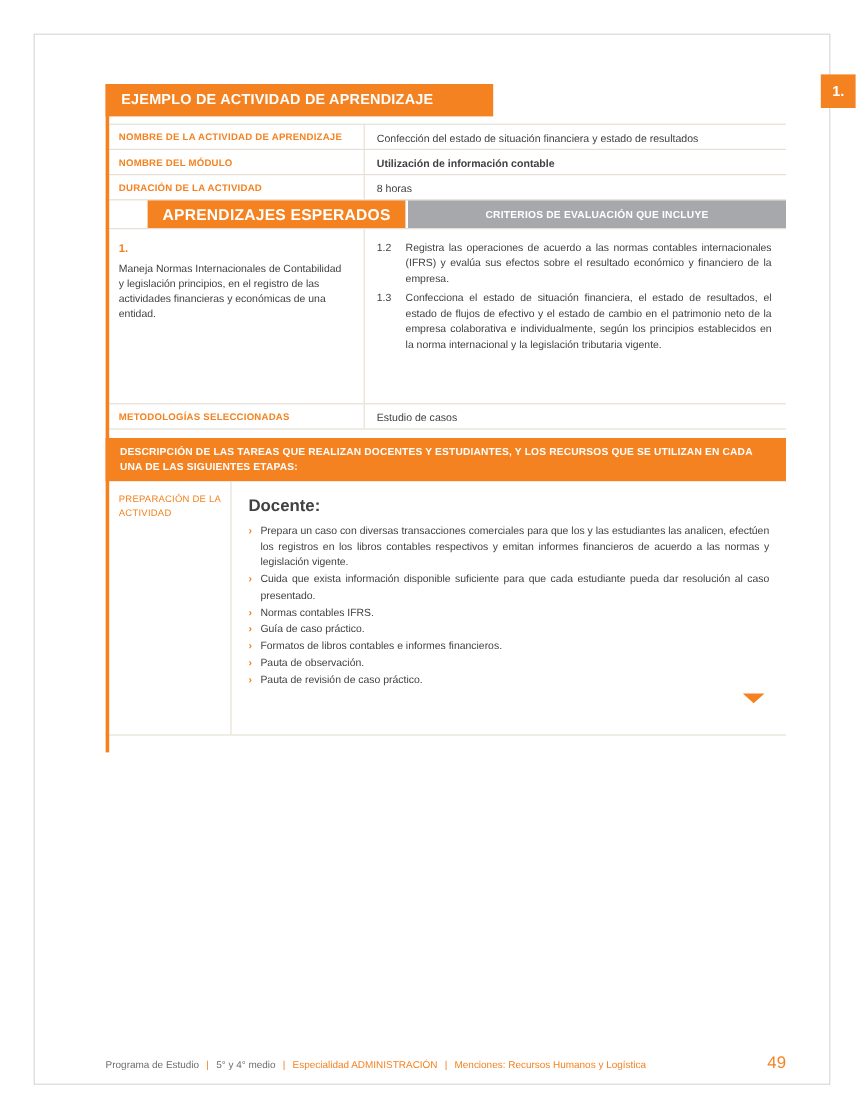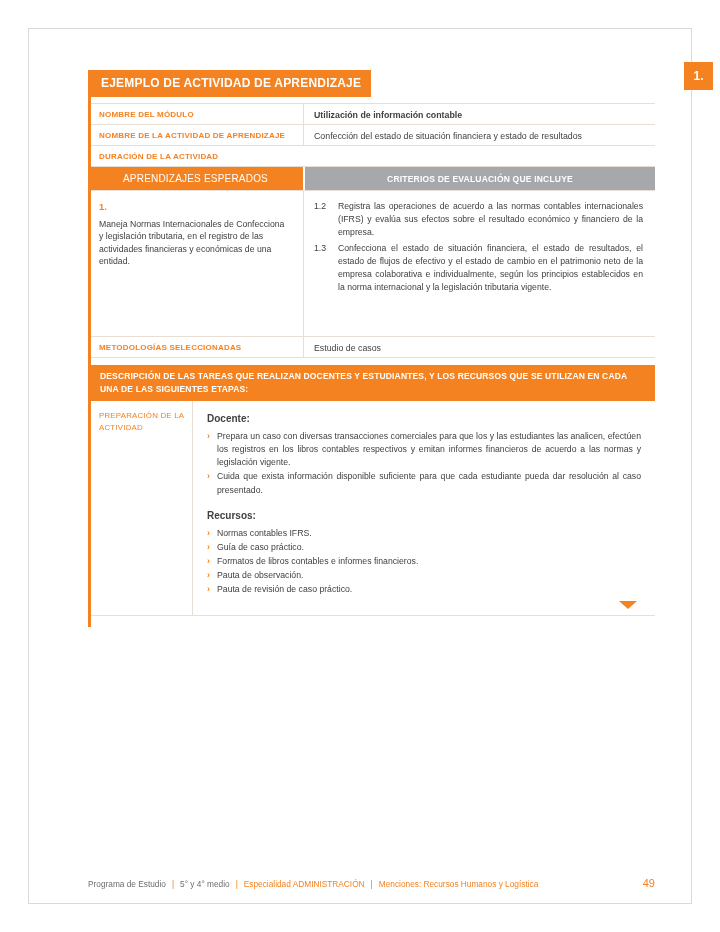--- a/index.html
+++ b/index.html
@@ -8,103 +8,104 @@
     --ink:#414042;
     --line:#E7DFD6;
     --frame:#D8D9DA;
   }
   *{margin:0;padding:0;box-sizing:border-box;}
   body{background:#ffffff;font-family:"Liberation Sans","DejaVu Sans",sans-serif;}
   .page{position:relative;width:720px;height:932px;background:#fff;overflow:hidden;color:var(--ink);}
   .frame{position:absolute;inset:28px;border:1px solid var(--frame);}
   .chapter-tab{position:absolute;left:684px;top:62px;width:29px;height:28px;background:var(--orange);
     color:#fff;font-weight:bold;font-size:12px;display:flex;align-items:center;justify-content:center;}
-  .title-bar{position:absolute;left:88px;top:70px;width:283px;height:27px;background:var(--orange);
+  .title-bar{position:absolute;left:88px;top:70px;width:323px;height:27px;background:var(--orange);
     color:#fff;font-weight:bold;font-size:12px;line-height:27px;padding-left:13px;letter-spacing:.2px;}
   .left-rule{position:absolute;left:88px;top:70px;width:3px;height:557px;background:var(--orange);z-index:6;}
 
   .table{position:absolute;left:88px;top:103px;width:567px;border-top:1px solid var(--line);}
   .info-row{display:flex;border-bottom:1px solid var(--line);min-height:21px;align-items:stretch;}
   .cell-label{width:215px;flex:none;padding:5px 8px 4px 11px;color:var(--orange);font-weight:bold;
     font-size:8px;letter-spacing:.2px;display:flex;align-items:center;}
   .cell-value{flex:1;padding:5px 10px 4px 10px;border-left:1px solid var(--line);font-size:8.8px;
     display:flex;align-items:center;}
   .bold{font-weight:bold;}
 
   .split-header{display:flex;height:24px;border-bottom:1px solid var(--line);}
-  .sh-left{width:215px;flex:none;background:var(--orange);color:#fff;font-weight:normal;font-size:10px;
-    display:flex;align-items:center;justify-content:center;letter-spacing:.2px;}
+  .sh-left{width:215px;flex:none;background:var(--orange);color:#fff;font-weight:bold;font-size:13px;
+    display:flex;align-items:center;justify-content:center;letter-spacing:.2px;margin-left:35px;}
   .sh-right{flex:1;background:var(--gray-header);color:#fff;font-weight:bold;font-size:8.5px;
     display:flex;align-items:center;justify-content:center;border-left:2px solid #fff;letter-spacing:.2px;text-align:right;}
 
   .content-row{display:flex;border-bottom:1px solid var(--line);min-height:146px;}
   .cr-left{width:215px;flex:none;padding:9px 14px 10px 11px;font-size:8.7px;line-height:1.45;}
   .cr-left .num{display:block;color:var(--orange);font-weight:bold;font-size:9.4px;margin-bottom:4px;}
   .cr-right{flex:1;border-left:1px solid var(--line);padding:9px 12px 10px 10px;font-size:8.7px;line-height:1.5;}
   .criterio{display:flex;margin-bottom:3px;}
   .criterio-num{width:24px;flex:none;}
   .criterio-text{flex:1;text-align:justify;}
 
   .banner{margin-top:7px;background:var(--orange);color:#fff;font-weight:bold;font-size:8.5px;
     line-height:1.55;padding:5px 14px 5px 12px;letter-spacing:.15px;}
 
   .prep-row{display:flex;border-bottom:1px solid var(--line);min-height:212px;}
   .prep-label{width:104px;flex:none;padding:9px 4px 8px 11px;color:var(--orange);font-weight:normal;
     font-size:7.9px;line-height:1.5;letter-spacing:.2px;}
   .prep-content{flex:1;border-left:1px solid var(--line);padding:10px 14px 6px 14px;font-size:8.7px;line-height:1.5;}
-  .subheading{font-weight:bold;font-size:10px;margin-bottom:4px;}
+  .subheading{font-weight:bold;font-size:14px;margin-bottom:4px;}
   .subheading.recursos{margin-top:11px;}
   .bullet{display:flex;margin-bottom:1px;}
   .bullet-mark{color:var(--orange);font-weight:bold;width:10px;flex:none;}
   .bullet-text{flex:1;text-align:justify;}
   .tri-wrap{display:flex;justify-content:flex-end;margin-top:5px;padding-right:4px;}
   .tri{width:0;height:0;border-left:9px solid transparent;border-right:9px solid transparent;
     border-top:8px solid var(--orange);}
 
   .footer{position:absolute;left:88px;top:877px;width:567px;display:flex;align-items:baseline;
     font-size:8.3px;color:#6D6E71;white-space:nowrap;}
   .footer .sep{color:var(--orange);margin:0 6px;}
   .footer .orange{color:var(--orange);}
-  .footer .page-num{margin-left:auto;color:var(--orange);font-size:11px;}
+  .footer .page-num{margin-left:auto;color:var(--orange);font-size:14px;}
 </style>
 </head>
 <body>
 
 <div class="page">
   <div class="frame"></div>
 
   <div class="chapter-tab">1.</div>
   <div class="title-bar">EJEMPLO DE ACTIVIDAD DE APRENDIZAJE</div>
   <div class="left-rule"></div>
 
   <div class="table">
 
     <div class="info-row">
+      <div class="cell-label">NOMBRE DE LA ACTIVIDAD DE APRENDIZAJE</div>
+      <div class="cell-value">Confección del estado de situación financiera y estado de resultados</div>
+    </div>
+
+    <div class="info-row">
       <div class="cell-label">NOMBRE DEL MÓDULO</div>
       <div class="cell-value bold">Utilización de información contable</div>
     </div>
 
     <div class="info-row">
-      <div class="cell-label">NOMBRE DE LA ACTIVIDAD DE APRENDIZAJE</div>
-      <div class="cell-value">Confección del estado de situación financiera y estado de resultados</div>
-    </div>
-
-    <div class="info-row">
       <div class="cell-label">DURACIÓN DE LA ACTIVIDAD</div>
+      <div class="cell-value">8 horas</div>
     </div>
 
     <div class="split-header">
       <div class="sh-left">APRENDIZAJES ESPERADOS</div>
       <div class="sh-right">CRITERIOS DE EVALUACIÓN QUE INCLUYE</div>
     </div>
 
     <div class="content-row">
       <div class="cr-left">
         <span class="num">1.</span>
-        <span>Maneja Normas Internacionales de Confecciona y legislación tributaria, en el registro de las actividades financieras y económicas de una entidad.</span>
+        <span>Maneja Normas Internacionales de Contabilidad y legislación principios, en el registro de las actividades financieras y económicas de una entidad.</span>
       </div>
       <div class="cr-right">
         <div class="criterio">
           <span class="criterio-num">1.2</span>
           <span class="criterio-text">Registra las operaciones de acuerdo a las normas contables internacionales (IFRS) y evalúa sus efectos sobre el resultado económico y financiero de la empresa.</span>
         </div>
         <div class="criterio">
           <span class="criterio-num">1.3</span>
           <span class="criterio-text">Confecciona el estado de situación financiera, el estado de resultados, el estado de flujos de efectivo y el estado de cambio en el patrimonio neto de la empresa colaborativa e individualmente, según los principios establecidos en la norma internacional y la legislación tributaria vigente.</span>
         </div>
@@ -126,21 +127,20 @@
 
         <div class="bullet">
           <span class="bullet-mark">›</span>
           <span class="bullet-text">Prepara un caso con diversas transacciones comerciales para que los y las estudiantes las analicen, efectúen los registros en los libros contables respectivos y emitan informes financieros de acuerdo a las normas y legislación vigente.</span>
         </div>
         <div class="bullet">
           <span class="bullet-mark">›</span>
           <span class="bullet-text">Cuida que exista información disponible suficiente para que cada estudiante pueda dar resolución al caso presentado.</span>
         </div>
 
-        <div class="subheading recursos">Recursos:</div>
 
         <div class="bullet">
           <span class="bullet-mark">›</span>
           <span class="bullet-text">Normas contables IFRS.</span>
         </div>
         <div class="bullet">
           <span class="bullet-mark">›</span>
           <span class="bullet-text">Guía de caso práctico.</span>
         </div>
         <div class="bullet">

